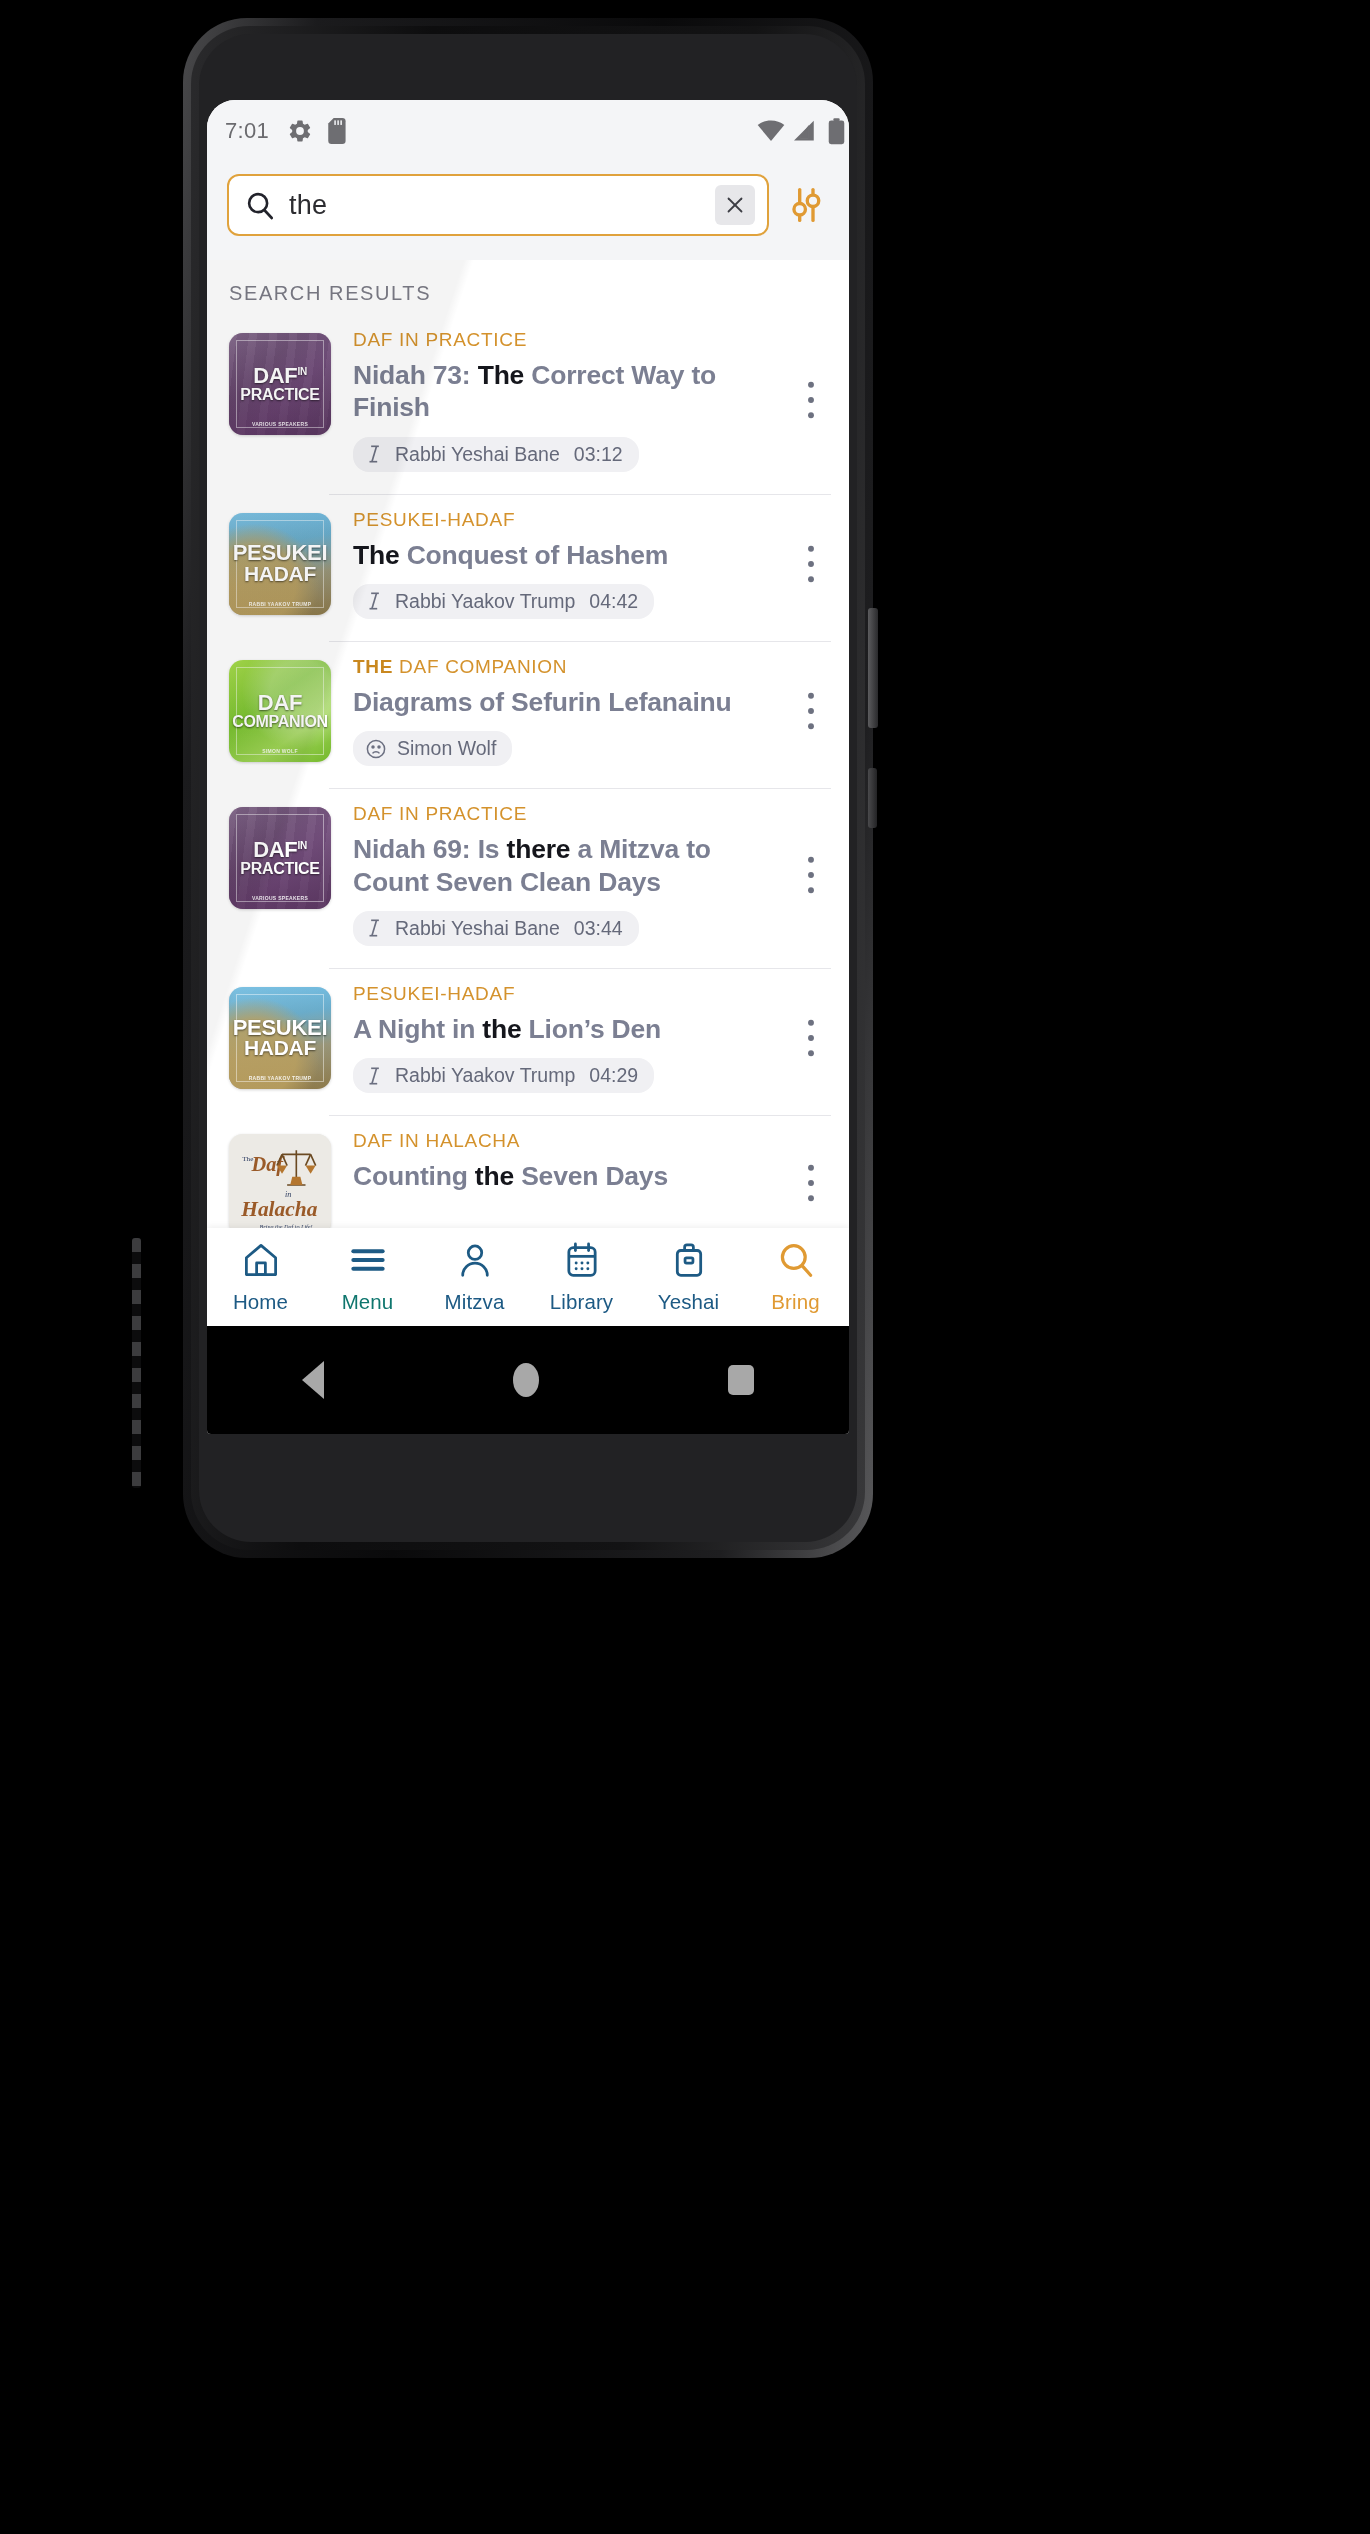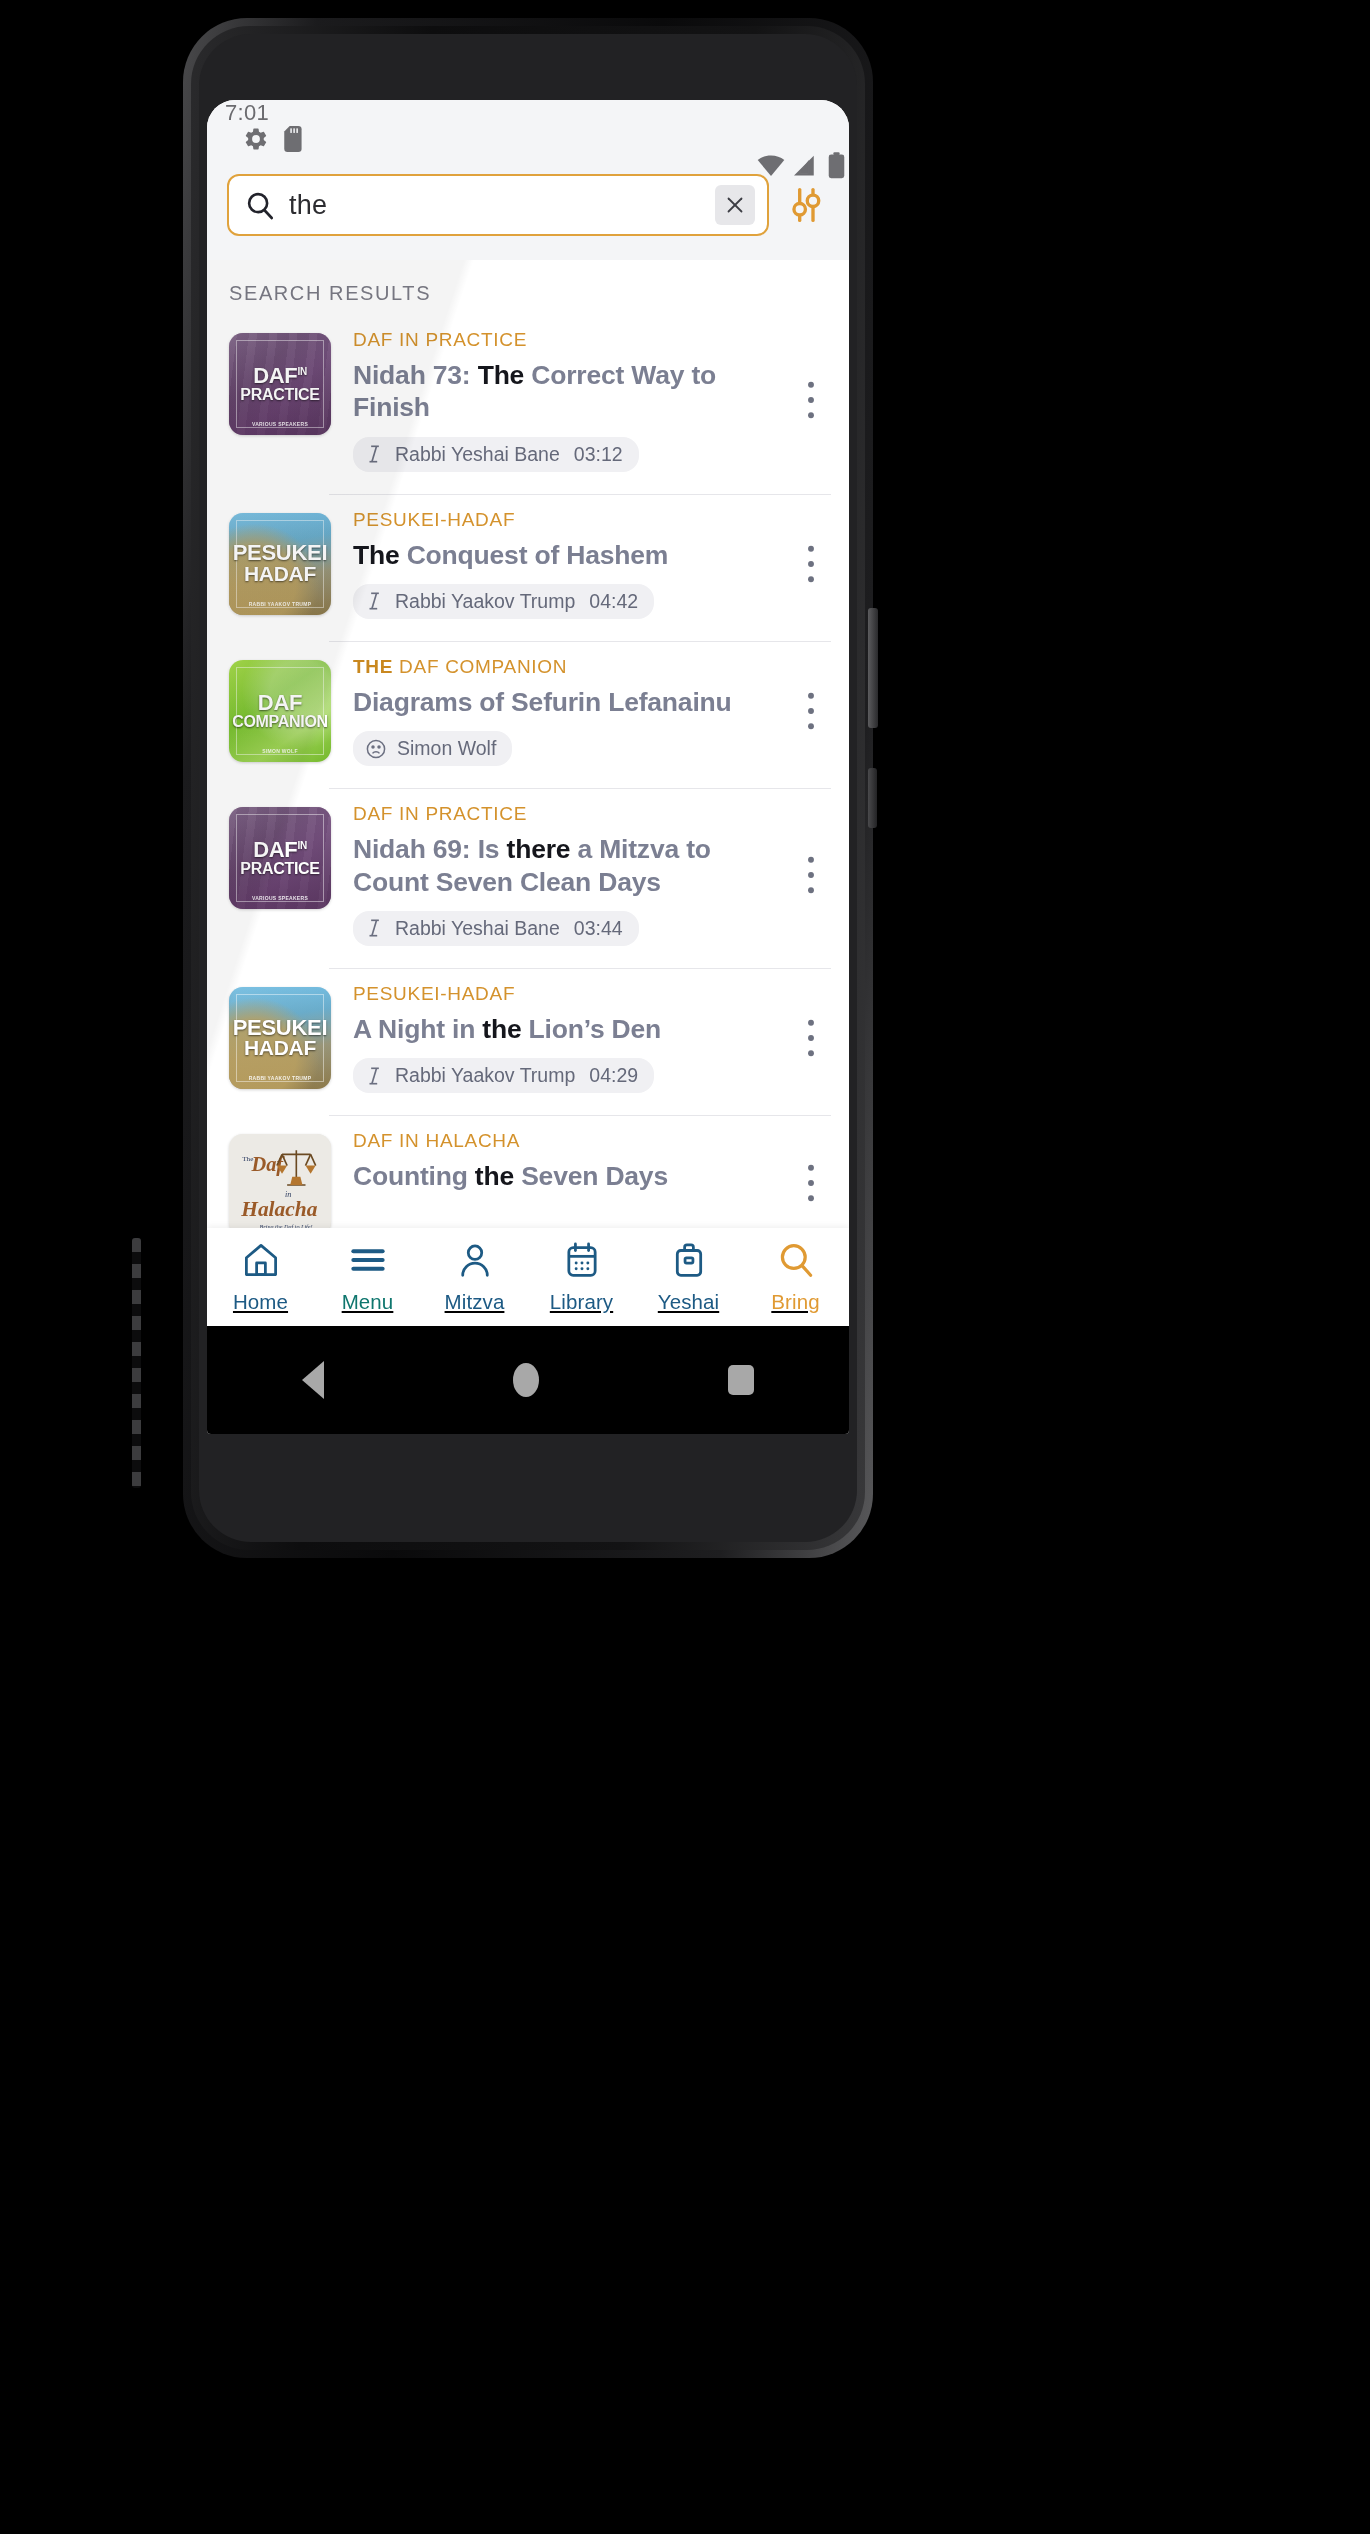--- a/index.html
+++ b/index.html
@@ -89,24 +89,23 @@
     position:absolute; left:119px; top:92px;
     width:642px; height:1334px;
     background:#fff;
     border-radius: 28px 28px 4px 4px;
     overflow:hidden;
   }
 
   
   .status-bar {
     height:62px; background:#f4f5f7;
-    display:flex; 
+    display:flex; align-items:center;
     padding:0 4px 0 18px;
     position:relative;
-    flex-direction:column;
   }
   .sb-time { font-size:22px; color:#6b6b6f; letter-spacing:.3px; }
   .sb-left-icons { display:flex; align-items:center; gap:14px; margin-left:18px; }
   .sb-right { margin-left:auto; display:flex; align-items:center; gap:9px; }
   .icon-gray { fill:#6e6e72; }
 
   
   .search-header {
     background:#f4f5f7;
     padding: 12px 20px 24px 20px;
@@ -223,21 +222,21 @@
   
   .bottom-nav {
     position:absolute; left:0; bottom:108px;
     width:100%; height:98px;
     background:#fff;
     box-shadow: 0 -2px 6px rgba(0,0,0,.06);
     display:flex; align-items:center;
   }
   .nav-item {
     flex:1; display:flex; flex-direction:column;
-    align-items:center; justify-content:flex-end; gap:7px;text-decoration:underline;
+    align-items:center; justify-content:flex-end; gap:7px;
   }
   .nav-label { font-size:20.5px; color:#1d5a84; letter-spacing:.1px; }
   .nav-item.active .nav-label { color:#e09a33; }
 
   
   .android-nav {
     position:absolute; left:0; bottom:0;
     width:100%; height:108px; background:#000;
     display:flex; align-items:center; justify-content:space-around;
   }

